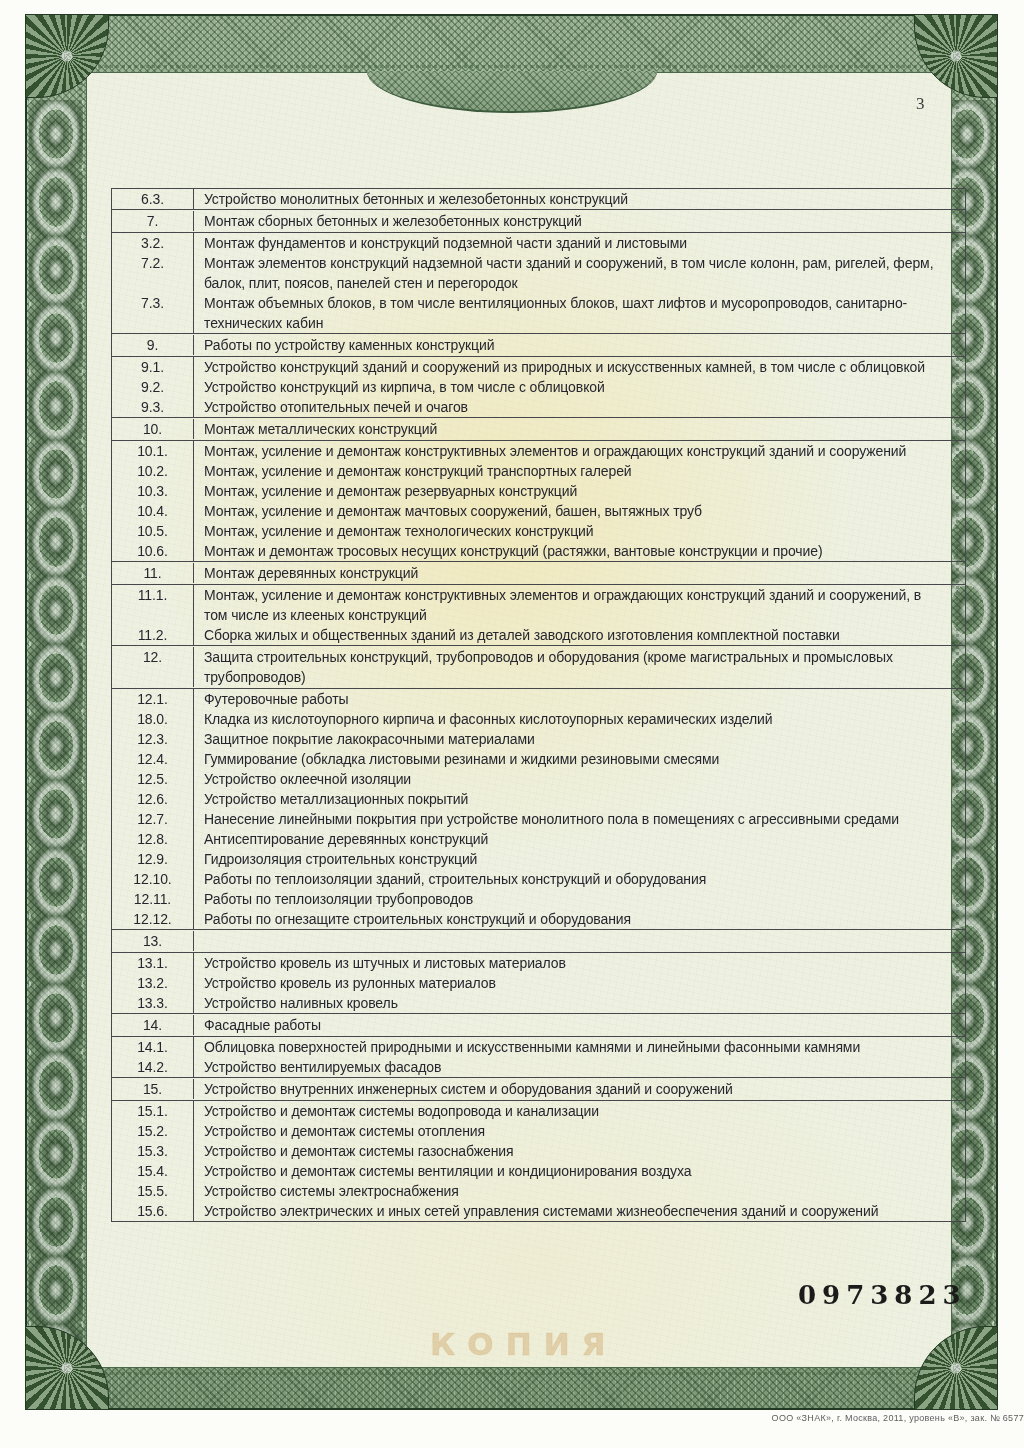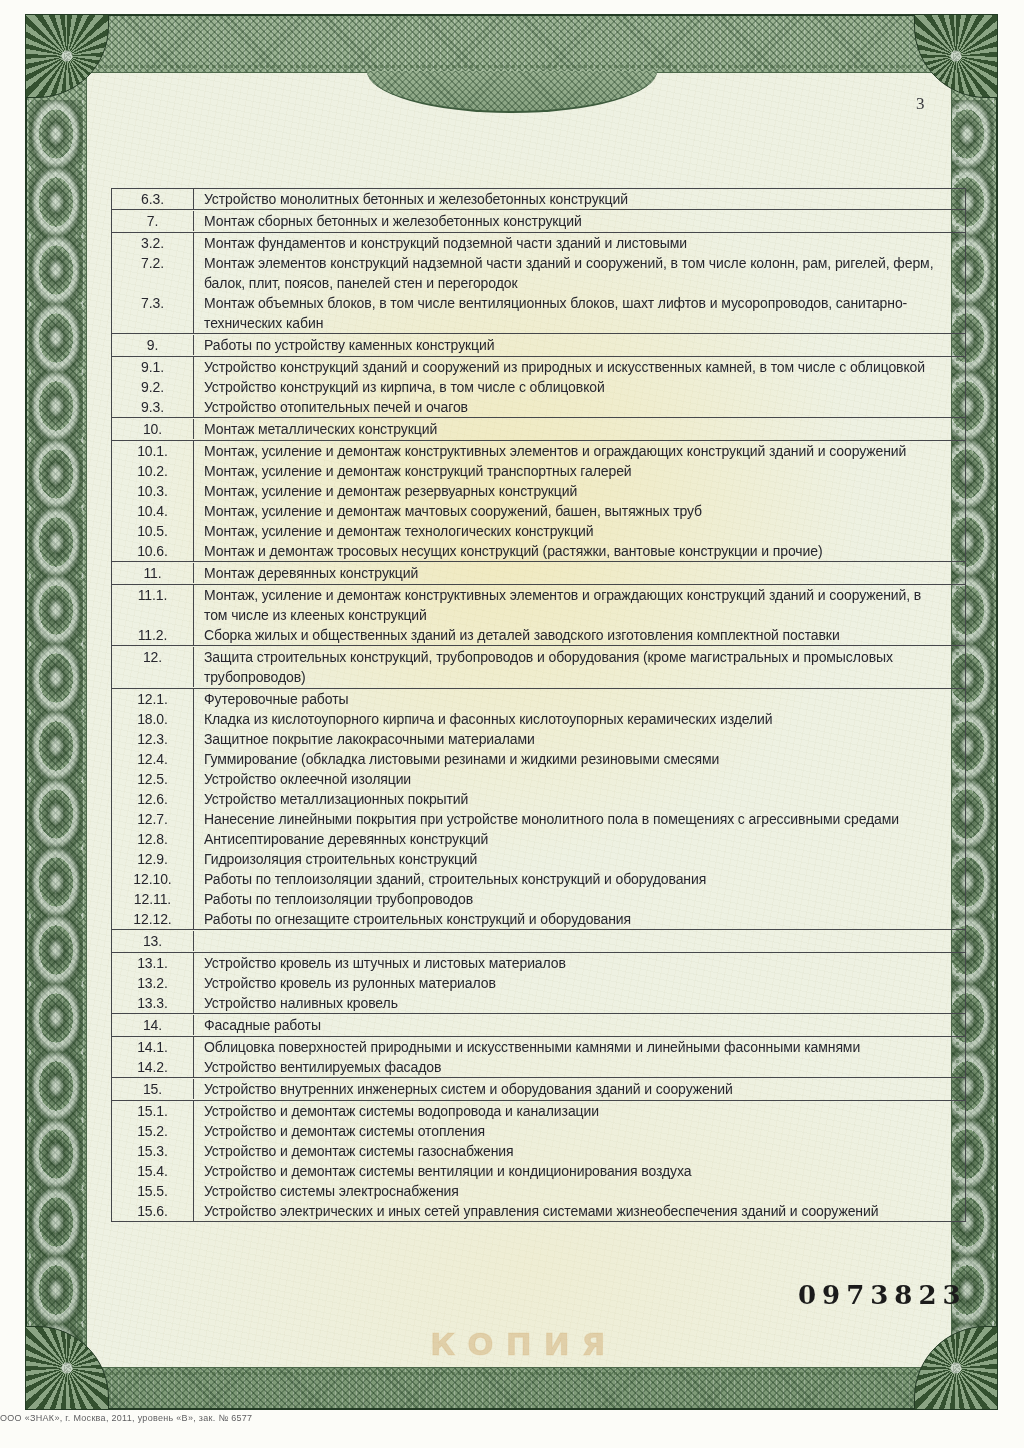--- a/index.html
+++ b/index.html
@@ -103,21 +103,21 @@
     font-family:"DejaVu Serif", serif;font-weight:bold;font-size:26px;
     letter-spacing:6px;color:#1b1b1b;margin-left:12px;
   }
   .watermark{
     position:absolute;left:430px;top:1326px;z-index:5;
     font-family:"DejaVu Sans", sans-serif;font-weight:bold;font-size:31px;
     letter-spacing:12px;color:rgba(203,158,92,.38);
     -webkit-text-stroke:1px rgba(203,158,92,.18);
   }
   .imprint{
-    position:absolute;left:0;right:0;top:1413px;z-index:6;text-align:left;
+    position:absolute;left:0;right:0;top:1413px;z-index:6;text-align:right;
     font-size:9px;color:#5e5e60;letter-spacing:.3px;
   }
 </style>
 </head>
 <body>
 
 <div class="frame"></div>
 <div class="side-medallions left"></div>
 <div class="side-medallions right"></div>
 <div class="bunting-top"></div>

